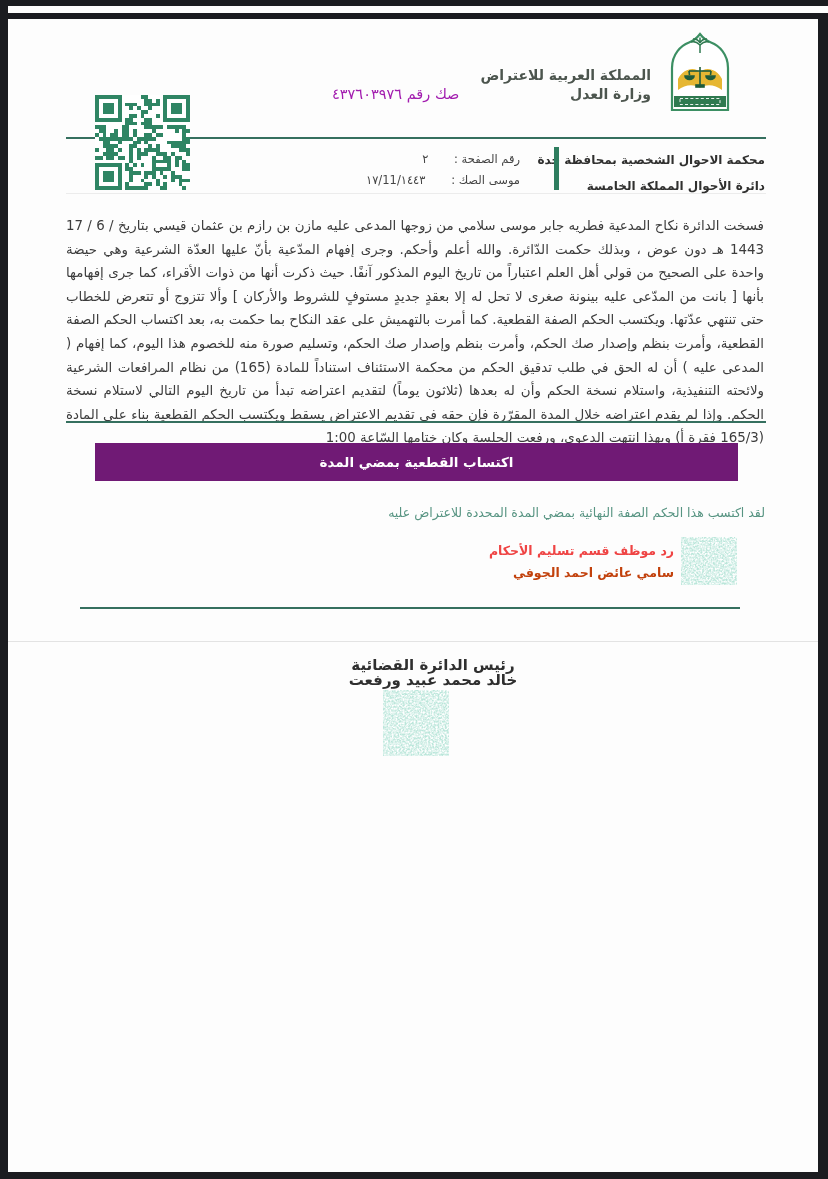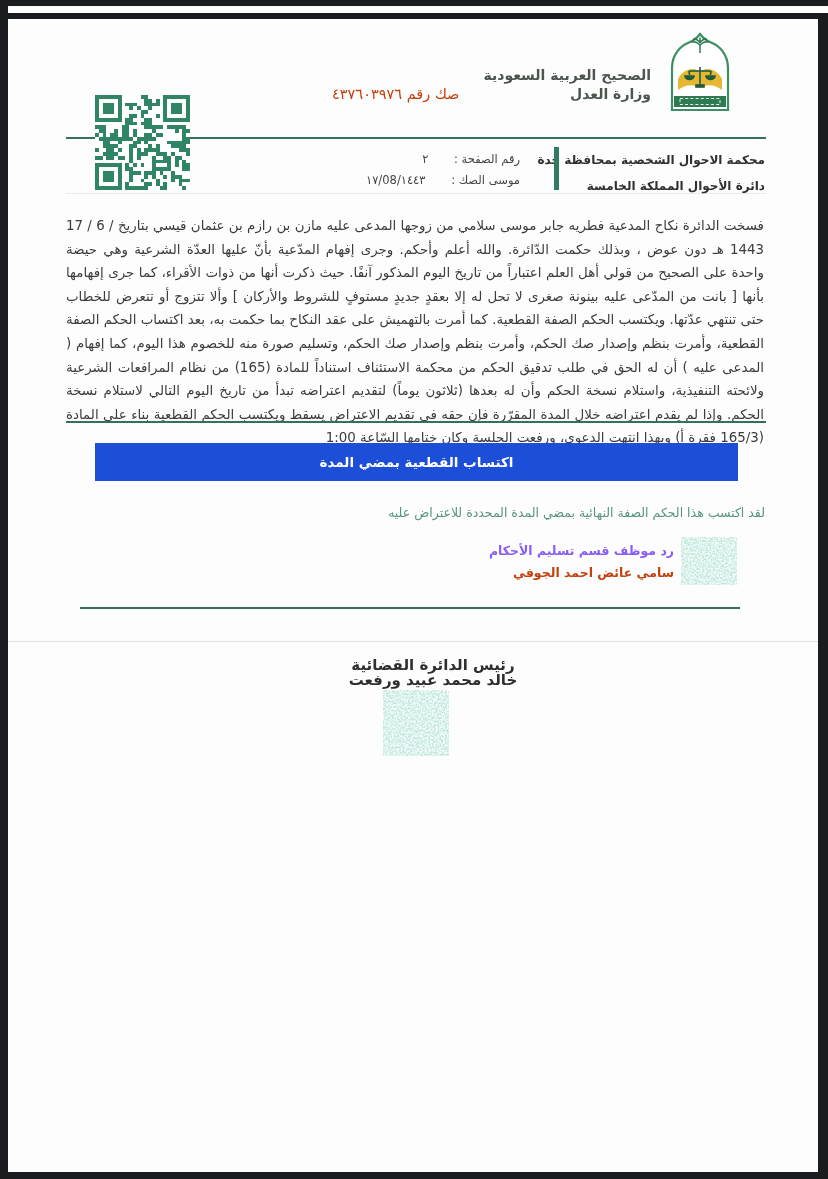--- a/index.html
+++ b/index.html
@@ -11,42 +11,42 @@
   .top-strip{position:absolute;left:8px;top:6px;width:820px;height:7px;background:#fefefe;}
   .page{
     position:absolute;left:8px;top:19px;width:810px;height:1153px;
     background:#fdfdfd;
   }
   .abs{position:absolute;}
   
   .emblem{left:647px;top:11px;width:90px;height:82px;}
   .ksa-block{top:47px;right:167px;text-align:right;color:#4c554e;font-weight:bold;
     font-size:14px;line-height:19px;}
-  .deed-number{left:324px;top:67px;color:#c2410c;font-size:14.5px;}
+  .deed-number{left:324px;top:67px;color:#a21caf;font-size:14.5px;}
   .qr{left:87px;top:76px;width:95px;height:95px;background:#fff;z-index:3;}
   .rule-green{height:2px;background:#35705f;}
   .rule-top{left:58px;top:118px;width:700px;z-index:1;}
   .header-row{left:58px;top:121px;width:700px;height:53px;border-bottom:1px solid #ececec;}
   .court-block{top:128px;right:53px;text-align:right;color:#30302f;font-size:12px;
     line-height:26px;font-weight:bold;}
   .court-vbar{top:128px;right:259px;width:5px;height:43px;background:#2e7d5f;}
   .meta-block{top:130px;right:298px;text-align:right;color:#444;font-size:11.5px;line-height:21px;}
   .meta-line .lbl{display:inline-block;margin-left:12px;}
   .meta-line .val{display:inline-block;margin-right:10px;}
   
   .judgment{left:58px;top:195px;width:698px;direction:rtl;text-align:justify;
     font-size:13.4px;line-height:23.6px;color:#3c3c3c;}
   .rule-mid{left:58px;top:402px;width:700px;}
-  .banner{left:87px;top:424px;width:643px;height:38px;background:#1d4ed8;
+  .banner{left:87px;top:424px;width:643px;height:38px;background:#701a75;
     color:#fff;font-weight:bold;font-size:13.5px;display:flex;align-items:center;justify-content:center;}
   .finality-note{top:486px;right:53px;text-align:right;color:#579482;font-size:12.5px;}
   
   .stamp1{left:673px;top:518px;width:56px;height:48px;}
   .sig1-block{top:521px;right:144px;text-align:right;font-size:12.5px;line-height:22px;}
-  .sig1-block .role{color:#8b5cf6;font-weight:bold;}
+  .sig1-block .role{color:#ef4444;font-weight:bold;}
   .sig1-block .name{color:#c2410c;font-weight:bold;}
   .rule-low{left:72px;top:588px;width:660px;}
   .rule-gray{left:0;top:622px;width:810px;height:1px;background:#e3e3e3;}
   
   .sig2-block{left:340px;top:639px;width:170px;text-align:center;font-size:15px;
     line-height:15px;font-weight:bold;color:#2f2f2f;}
   .stamp2{left:375px;top:671px;width:66px;height:66px;}
   svg{display:block;}
 </style>
 </head>
@@ -81,21 +81,21 @@
         <path d="M30,46 a4.5,3.5 0 0 0 9,0 Z"></path>
         <path d="M51,46 a4.5,3.5 0 0 0 9,0 Z"></path>
         <rect x="41" y="55" width="8" height="2"></rect>
       </g>
       <rect x="19" y="66" width="52" height="11" fill="#2f7a50"></rect>
       <rect x="25" y="68.5" width="40" height="6" fill="none" stroke="#ffffff" stroke-width="0.9" stroke-dasharray="3 2.2"></rect>
     </svg>
   </div>
 
   <div class="abs ksa-block">
-    <div>الصحيح العربية السعودية</div>
+    <div>المملكة العربية للاعتراض</div>
     <div>وزارة العدل</div>
   </div>
 
   <div class="abs deed-number">صك رقم ٤٣٧٦٠٣٩٧٦</div>
 
   <div class="abs qr" id="qr">
       <svg viewBox="0 0 25 25" width="95" height="95" shape-rendering="crispEdges">
         <rect x="0" y="0" width="7" height="7" fill="#2f8564"></rect>
         <rect x="1" y="1" width="5" height="5" fill="#fff"></rect>
         <rect x="2" y="2" width="3" height="3" fill="#2f8564"></rect>
@@ -326,21 +326,21 @@
   </div>
   <div class="abs court-vbar"></div>
 
   <div class="abs meta-block">
     <div class="meta-line">
       <span class="lbl">رقم الصفحة :</span>
       <span class="val">٢</span>
     </div>
     <div class="meta-line">
       <span class="lbl">موسى الصك :</span>
-      <span class="val">١٤٤٣/08/١٧</span>
+      <span class="val">١٤٤٣/11/١٧</span>
     </div>
   </div>
 
   <div class="abs judgment">فسخت الدائرة نكاح المدعية فطريه جابر موسى سلامي من زوجها المدعى عليه مازن بن رازم بن عثمان قيسي بتاريخ ‪17 / 6 / 1443‬ هـ دون عوض ، وبذلك حكمت الدّائرة. والله أعلم وأحكم. وجرى إفهام المدّعية بأنّ عليها العدّة الشرعية وهي حيضة واحدة على الصحيح من قولي أهل العلم اعتباراً من تاريخ اليوم المذكور آنفًا. حيث ذكرت أنها من ذوات الأقراء، كما جرى إفهامها بأنها [ بانت من المدّعى عليه بينونة صغرى لا تحل له إلا بعقدٍ جديدٍ مستوفٍ للشروط والأركان ] وألا تتزوج أو تتعرض للخطاب حتى تنتهي عدّتها. ويكتسب الحكم الصفة القطعية. كما أمرت بالتهميش على عقد النكاح بما حكمت به، بعد اكتساب الحكم الصفة القطعية، وأمرت بنظم وإصدار صك الحكم، وأمرت بنظم وإصدار صك الحكم، وتسليم صورة منه للخصوم هذا اليوم، كما إفهام ( المدعى عليه ) أن له الحق في طلب تدقيق الحكم من محكمة الاستئناف استناداً للمادة (165) من نظام المرافعات الشرعية ولائحته التنفيذية، واستلام نسخة الحكم وأن له بعدها (ثلاثون يوماً) لتقديم اعتراضه تبدأ من تاريخ اليوم التالي لاستلام نسخة الحكم. وإذا لم يقدم اعتراضه خلال المدة المقرّرة فإن حقه في تقديم الاعتراض يسقط ويكتسب الحكم القطعية بناء على المادة (165/3 فقرة أ) وبهذا انتهت الدعوى، ورفعت الجلسة وكان ختامها السّاعة 1:00</div>
 
   <div class="abs rule-green rule-mid"></div>
 
   <div class="abs banner">
     <span>اكتساب القطعية بمضي المدة</span>
   </div>

